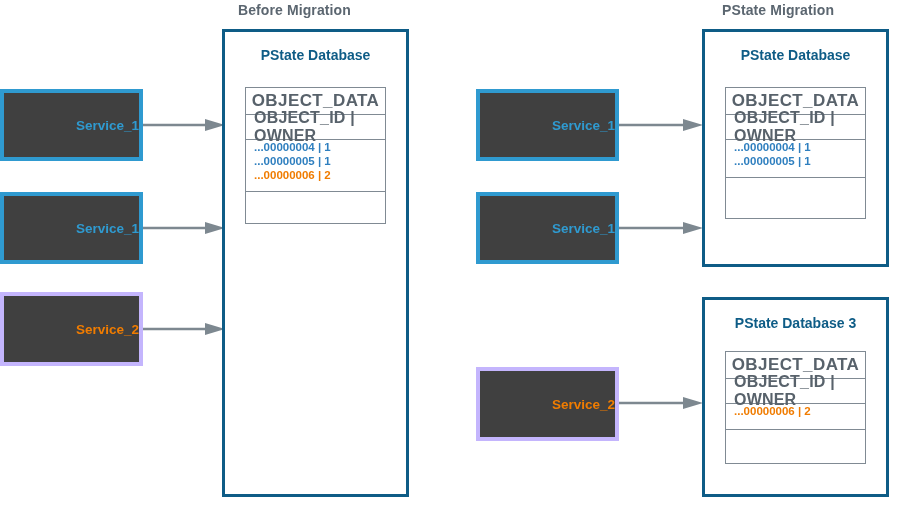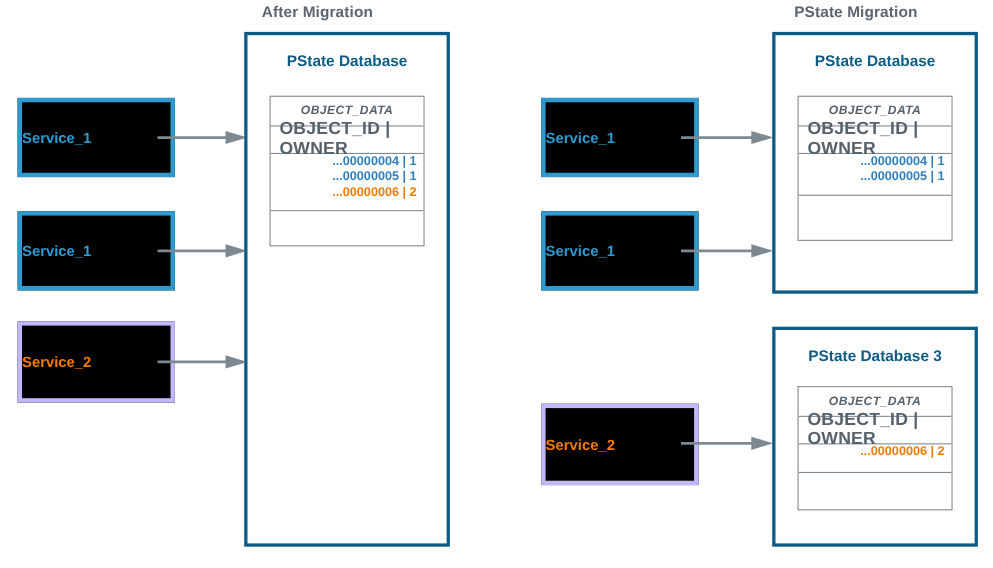--- a/index.html
+++ b/index.html
@@ -22,25 +22,24 @@
     color: #5b6670;
     letter-spacing: 0.1px;
     white-space: nowrap;
   }
   #caption-before { left: 238px; top: 2px; }
   #caption-after  { left: 722px; top: 2px; }
 
   
   .service-box {
     position: absolute;
-    background: #000000;
+    background: #404040;
     display: flex;
     align-items: center;
-    justify-content: flex-start;
-    margin-left: 16px;
+    justify-content: flex-end;
   }
   .service-box .service-label {
     font-size: 13.5px;
     font-weight: bold;
     white-space: nowrap;
   }
   .service-blue   { border: 4px solid #2f9ad0; }
   .service-blue .service-label   { color: #2f9ad0; }
   .service-orange { border: 4px solid #c4b5fd; }
   .service-orange .service-label { color: #f07c00; }
@@ -98,67 +97,65 @@
     border-bottom: 1.5px solid #808a93;
     padding: 0 8px;
     display: flex;
     align-items: center;
   }
   .obj-table .tbl-row:last-child { border-bottom: none; }
 
   .row-title {
     height: 27px;
     justify-content: center;
-    font-size: 11px;
+    font-size: 17px;
     font-weight: bold;
     color: #58626b;
     letter-spacing: 0.4px;
-    font-style: italic;
   }
   .row-header {
     height: 25px;
     justify-content: flex-start;
     font-size: 16px;
     font-weight: bold;
     color: #58626b;
     letter-spacing: 0.2px;
   }
   .row-data {
     padding-top: 4px;
     padding-bottom: 4px;
     display: block !important;
   }
   .row-empty { }
   .data-line {
     font-size: 11.5px;
     font-weight: bold;
     line-height: 14px;
     white-space: nowrap;
-    margin-left: 48px;
   }
   .data-blue   { color: #2f7fbf; }
   .data-orange { color: #f07c00; }
 
   
   #tbl-before   { left: 245px; top: 87px;  width: 141px; }
   #tbl-before  .row-data  { height: 52px; }
   #tbl-before  .row-empty { height: 31px; }
 
   #tbl-after-1  { left: 725px; top: 87px;  width: 141px; }
   #tbl-after-1 .row-data  { height: 38px; }
   #tbl-after-1 .row-empty { height: 40px; }
 
   #tbl-after-2  { left: 725px; top: 351px; width: 141px; }
   #tbl-after-2 .row-data  { height: 26px; }
   #tbl-after-2 .row-empty { height: 33px; }
 </style>
 </head>
 <body>
 
-<div class="section-caption" id="caption-before">After Migration</div>
+<div class="section-caption" id="caption-before">Before Migration</div>
 
 <div class="section-caption" id="caption-after">PState Migration</div>
 
 <div class="service-box service-blue" id="svc-left-1">
   <span class="service-label">Service_1</span>
 </div>
 
 <div class="service-box service-blue" id="svc-left-2">
   <span class="service-label">Service_1</span>
 </div>

